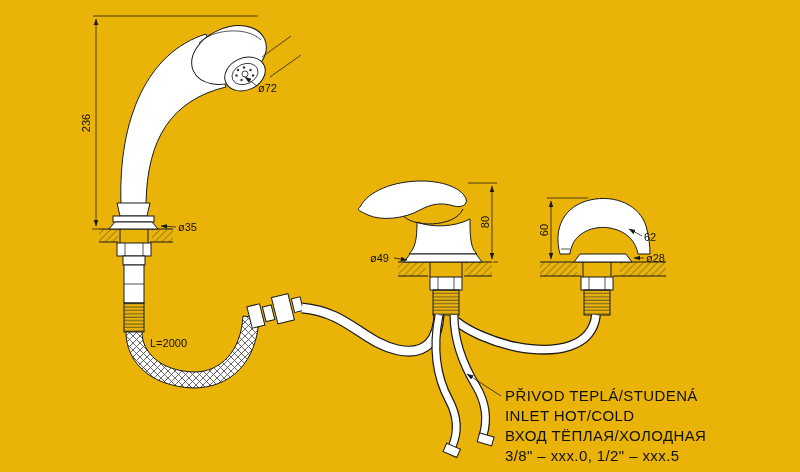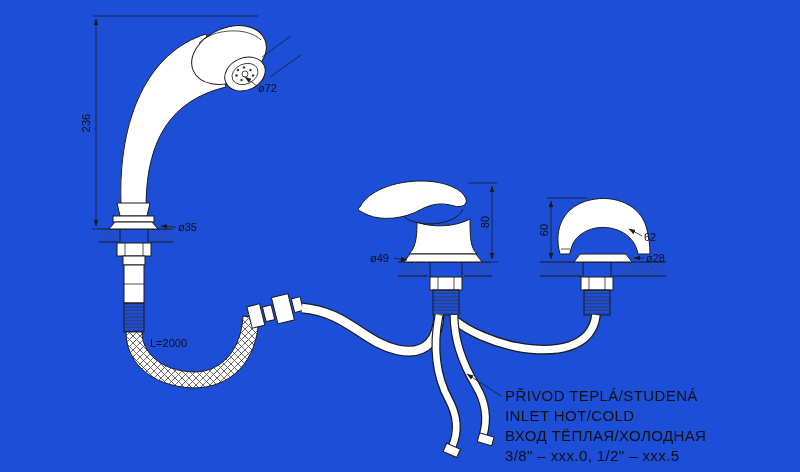--- a/index.html
+++ b/index.html
@@ -1,16 +1,16 @@
 <!DOCTYPE html>
 <html><head>
 <meta charset="utf-8">
 <style>
   html,body{margin:0;padding:0;background:#ffffff;}
-  .page{width:800px;height:472px;position:relative;background:#1d4ed8;overflow:hidden;
+  .page{width:800px;height:472px;position:relative;background:#eab308;overflow:hidden;
         font-family:"Liberation Sans",sans-serif;}
   svg{display:block;}
   .ln{stroke:#1a1a1a;stroke-width:1;}
   .thin{stroke:#1a1a1a;stroke-width:0.75;}
   .dim{font-family:"Liberation Sans",sans-serif;font-size:11px;fill:#111;}
   .note{font-family:"Liberation Sans",sans-serif;font-size:15px;fill:#111;letter-spacing:0.4px;}
 </style>
 </head>
 <body>
 

